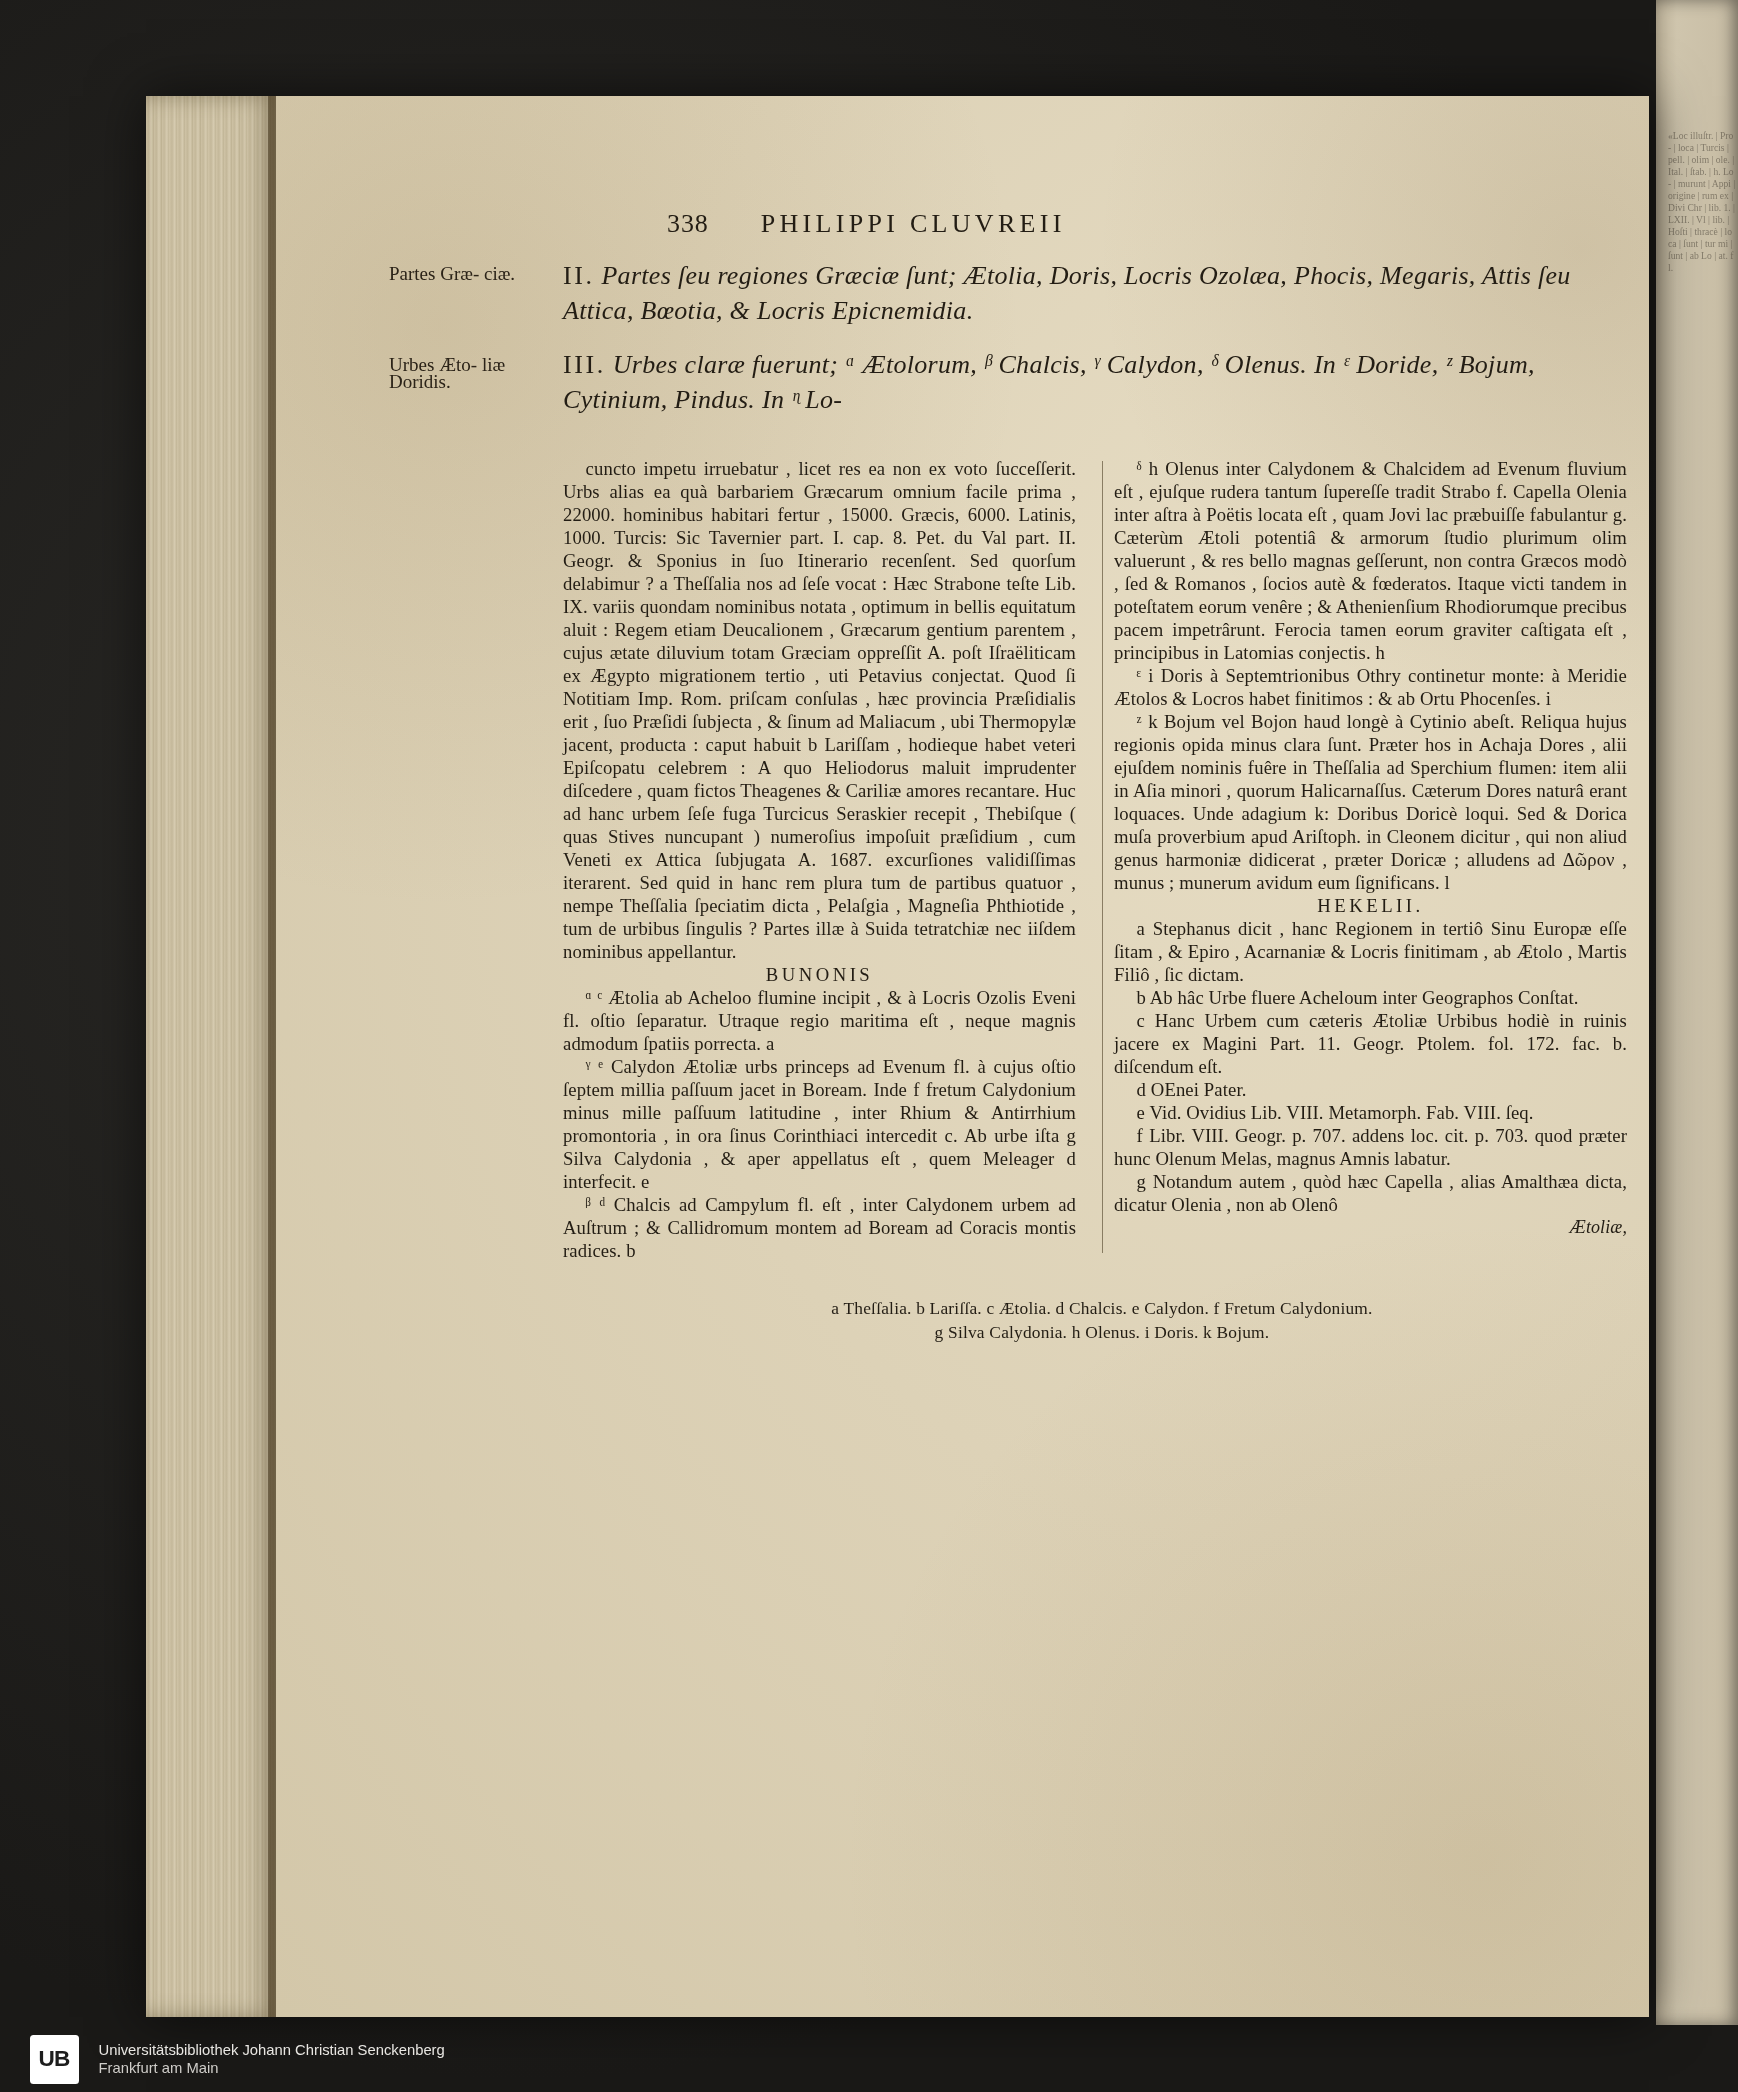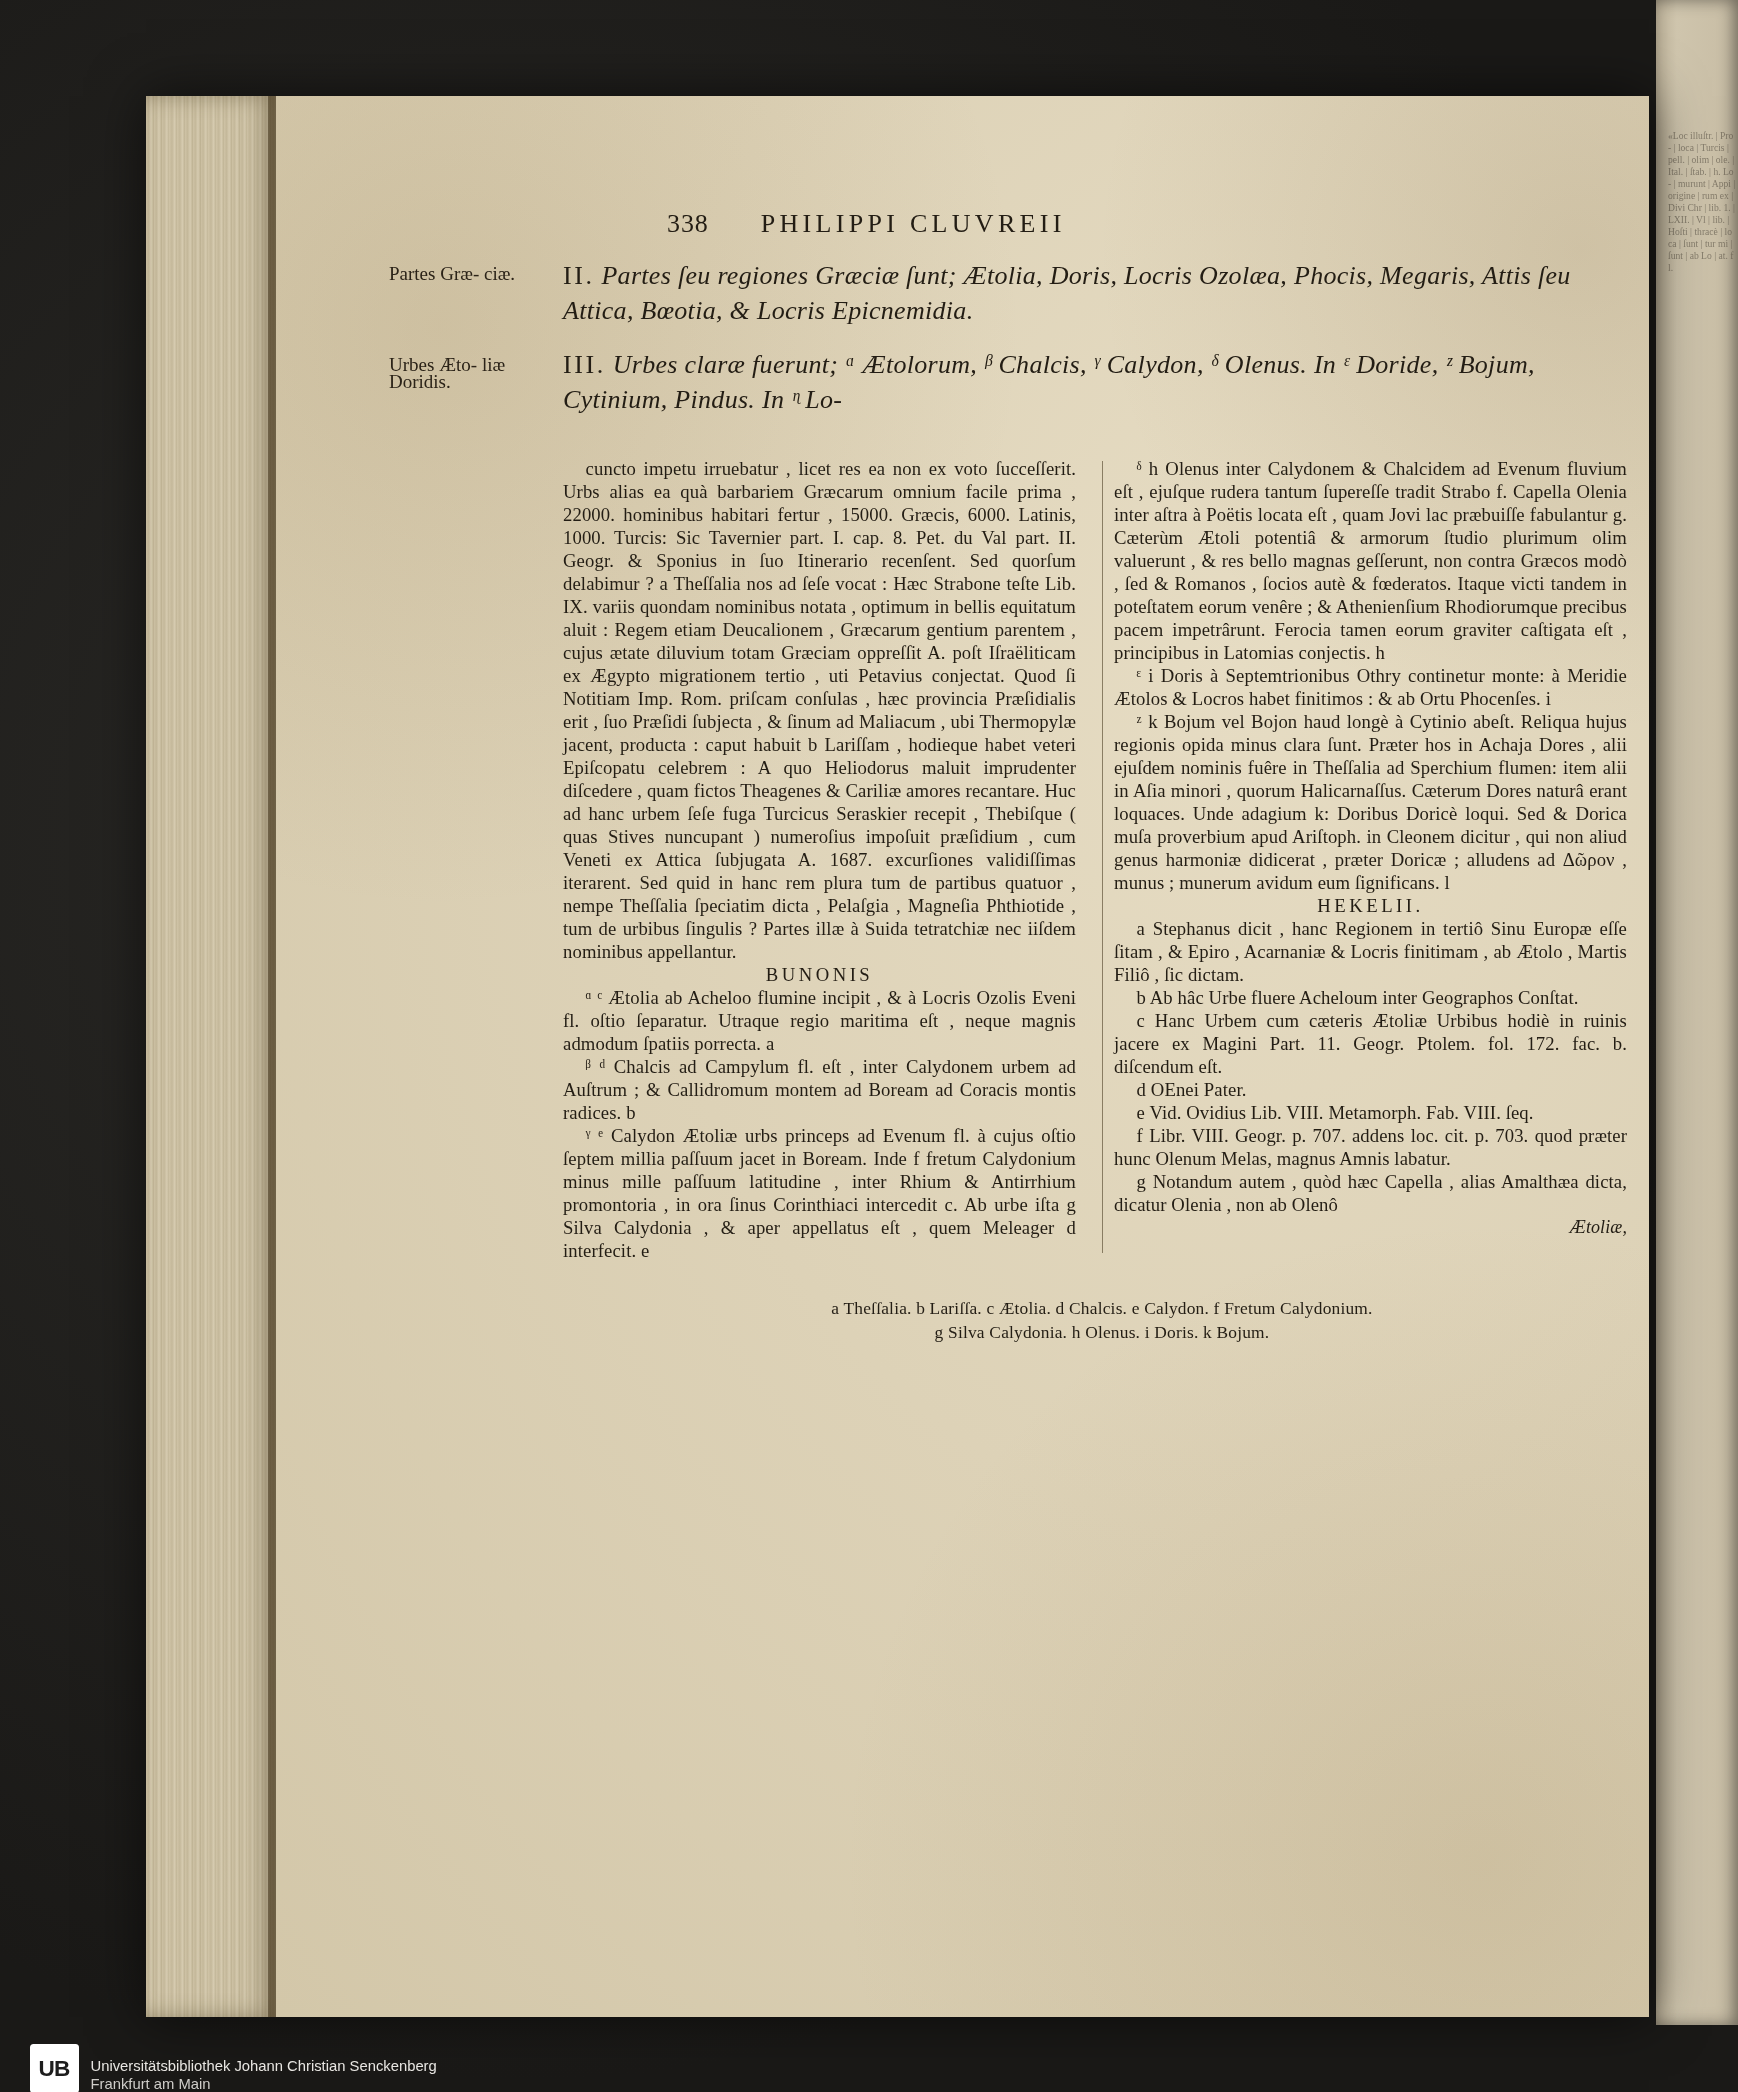--- a/index.html
+++ b/index.html
@@ -182,22 +182,22 @@
   }
 
   
   .ub-bar {
     position: absolute;
     left: 0;
     bottom: 0;
     width: 100%;
     height: 68px;
     display: flex;
-    align-items: flex-end;
-    gap: 12px;
+    align-items: center;
+    gap: 20px;
     padding-left: 29.5px;
     box-sizing: border-box;
   }
   .ub-logo {
     width: 49px;
     height: 49px;
     background: #ffffff;
     border-radius: 3.5px;
     display: flex;
     align-items: center;
@@ -256,22 +256,22 @@
           <span class="it">Urbes claræ fuerunt;  ᵅ Ætolorum, ᵝ Chalcis, ᵞ Calydon, ᵟ Olenus. In ᵋ Doride, ᶻ Bojum, Cytinium, Pindus. In ᶯ Lo-</span>
         </div>
       </div>
 
       <div class="columns">
 
         <div class="col">
           <p class="ind">cuncto impetu irruebatur , licet res ea non ex voto ſucceſſerit.  Urbs alias ea quà barbariem Græcarum omnium facile prima , 22000. hominibus habitari fertur , 15000. Græcis, 6000. Latinis, 1000. Turcis: Sic Tavernier part. I. cap. 8. Pet. du Val part. II. Geogr. &amp; Sponius in ſuo Itinerario recenſent.  Sed quorſum delabimur ? a Theſſalia nos ad ſeſe vocat : Hæc Strabone teſte Lib. IX. variis quondam nominibus notata , optimum in bellis equitatum aluit : Regem etiam Deucalionem , Græcarum gentium parentem , cujus ætate diluvium totam Græciam oppreſſit A. poſt Iſraëliticam ex Ægypto migrationem tertio , uti Petavius conjectat.  Quod ſi Notitiam Imp. Rom. priſcam conſulas , hæc provincia Præſidialis erit , ſuo Præſidi ſubjecta , &amp; ſinum ad Maliacum , ubi Thermopylæ jacent, producta : caput habuit b Lariſſam , hodieque habet veteri Epiſcopatu celebrem : A quo Heliodorus maluit imprudenter diſcedere , quam fictos Theagenes &amp; Cariliæ amores recantare. Huc ad hanc urbem ſeſe fuga Turcicus Seraskier recepit , Thebiſque ( quas Stives nuncupant ) numeroſius impoſuit præſidium , cum Veneti ex Attica ſubjugata A. 1687. excurſiones validiſſimas iterarent.  Sed quid in hanc rem plura tum de partibus quatuor , nempe Theſſalia ſpeciatim dicta , Pelaſgia , Magneſia Phthiotide , tum de urbibus ſingulis ? Partes illæ à Suida tetratchiæ nec iiſdem nominibus appellantur.</p>
           <p class="center">BUNONIS</p>
           <p class="ind">ᵅ ᶜ Ætolia ab Acheloo flumine incipit , &amp; à Locris Ozolis Eveni fl. oſtio ſeparatur.  Utraque regio maritima eſt , neque magnis admodum ſpatiis porrecta. a</p>
+          <p class="ind">ᵞ ᵉ Calydon Ætoliæ urbs princeps ad Evenum fl. à cujus oſtio ſeptem millia paſſuum jacet in Boream.  Inde f fretum Calydonium minus mille paſſuum latitudine , inter Rhium &amp; Antirrhium promontoria , in ora ſinus Corinthiaci intercedit c.  Ab urbe iſta g Silva Calydonia , &amp; aper appellatus eſt , quem Meleager d interfecit. e</p>
           <p class="ind">ᵝ ᵈ Chalcis ad Campylum fl. eſt , inter Calydonem urbem ad Auſtrum ; &amp; Callidromum montem ad Boream ad Coracis montis radices. b</p>
-          <p class="ind">ᵞ ᵉ Calydon Ætoliæ urbs princeps ad Evenum fl. à cujus oſtio ſeptem millia paſſuum jacet in Boream.  Inde f fretum Calydonium minus mille paſſuum latitudine , inter Rhium &amp; Antirrhium promontoria , in ora ſinus Corinthiaci intercedit c.  Ab urbe iſta g Silva Calydonia , &amp; aper appellatus eſt , quem Meleager d interfecit. e</p>
         </div>
 
         <div class="col">
           <p class="ind">ᵟ h Olenus inter Calydonem &amp; Chalcidem ad Evenum fluvium eſt , ejuſque rudera tantum ſupereſſe tradit Strabo f.  Capella Olenia inter aſtra à Poëtis locata eſt , quam Jovi lac præbuiſſe fabulantur g.  Cæterùm Ætoli potentiâ &amp; armorum ſtudio plurimum olim valuerunt , &amp; res bello magnas geſſerunt, non contra Græcos modò , ſed &amp; Romanos , ſocios autè &amp; fœderatos. Itaque victi tandem in poteſtatem eorum venêre ; &amp; Athenienſium Rhodiorumque precibus pacem impetrârunt.  Ferocia tamen eorum graviter caſtigata eſt , principibus in Latomias conjectis. h</p>
           <p class="ind">ᵋ i Doris à Septemtrionibus Othry continetur monte: à Meridie Ætolos &amp; Locros habet finitimos : &amp; ab Ortu Phocenſes. i</p>
           <p class="ind">ᶻ k Bojum vel Bojon haud longè à Cytinio abeſt. Reliqua hujus regionis opida minus clara ſunt. Præter hos in Achaja Dores , alii ejuſdem nominis fuêre in Theſſalia ad Sperchium flumen: item alii in Aſia minori , quorum Halicarnaſſus. Cæterum Dores naturâ erant loquaces.  Unde adagium k: Doribus Doricè loqui.  Sed &amp; Dorica muſa proverbium apud Ariſtoph. in Cleonem dicitur , qui non aliud genus harmoniæ didicerat , præter Doricæ ;  alludens ad Δῶρον , munus ; munerum avidum eum ſignificans. l</p>
           <p class="center">HEKELII.</p>
           <p class="ind">a Stephanus dicit , hanc Regionem in tertiô Sinu Europæ eſſe ſitam , &amp; Epiro , Acarnaniæ &amp; Locris finitimam , ab Ætolo , Martis Filiô , ſic dictam.</p>
           <p class="ind">b Ab hâc Urbe fluere Acheloum inter Geographos Conſtat.</p>
           <p class="ind">c Hanc Urbem cum cæteris Ætoliæ Urbibus hodiè in ruinis jacere ex Magini Part. 11. Geogr. Ptolem. fol. 172. fac. b. diſcendum eſt.</p>

